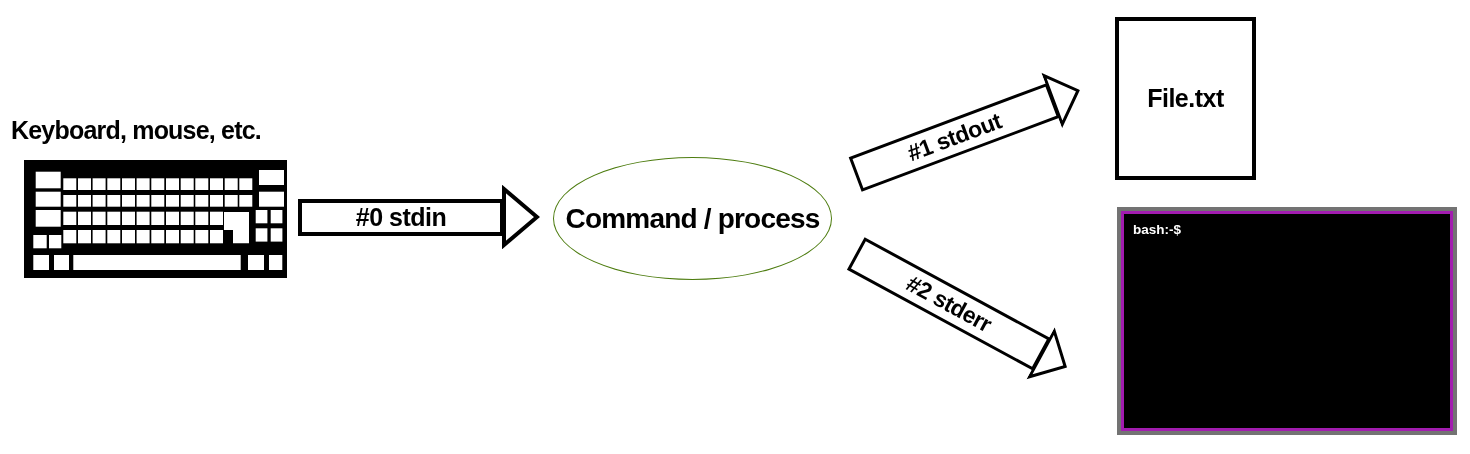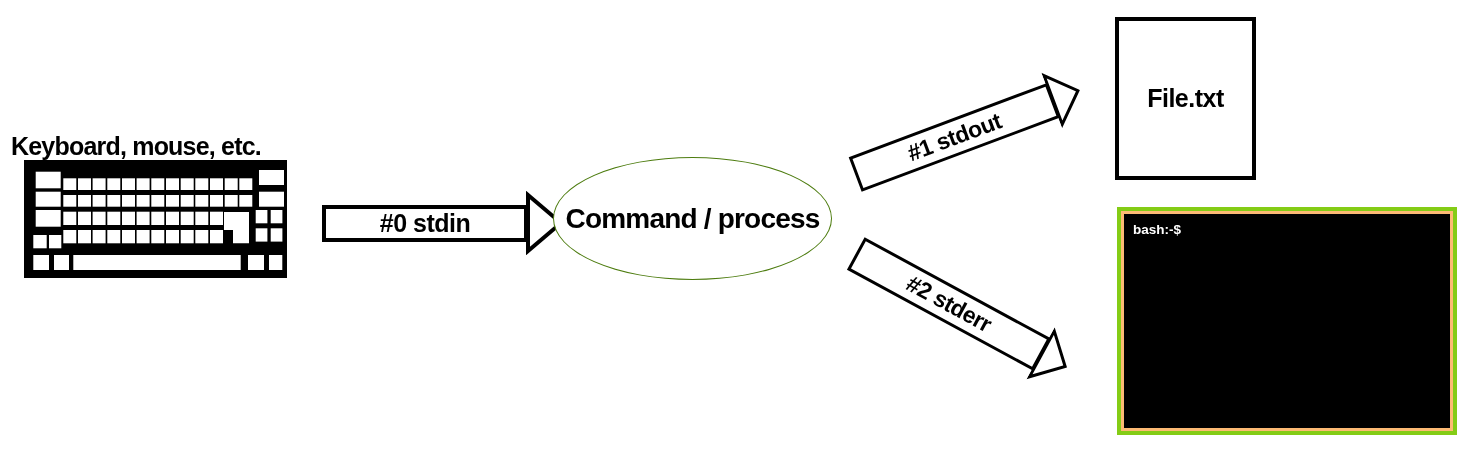--- a/index.html
+++ b/index.html
@@ -4,31 +4,31 @@
 <style>
   html,body { margin:0; padding:0; background:#ffffff; }
   .canvas {
     position:relative; width:1470px; height:454px; background:#ffffff;
     font-family:"Liberation Sans","DejaVu Sans",sans-serif; color:#000; overflow:hidden;
   }
   .abs { position:absolute; }
   .lbl { font-weight:bold; color:#000; white-space:nowrap; }
 
   
-  .kb-label { left:11px; top:132px; font-size:25px; letter-spacing:-0.8px; }
+  .kb-label { left:11px; top:116px; font-size:25px; letter-spacing:-0.8px; }
 
   
   .arrow { display:flex; align-items:center; }
   .arrow-body {
     background:#fff; border:4px solid #000; box-sizing:border-box;
     display:flex; align-items:center; justify-content:center;
   }
   .arrow-head { display:block; flex:0 0 auto; margin-left:-2px; }
 
-  .stdin-arrow { left:298px; top:191px; width:244px; height:64px;margin-left:24px; }
+  .stdin-arrow { left:298px; top:185px; width:244px; height:64px; }
   .stdin-arrow .arrow-body { width:206px; height:37px; }
   .stdin-arrow .lbl { font-size:25px; letter-spacing:-0.5px; }
 
   .rot-arrow { width:242px; height:62px; }
   .rot-arrow .arrow-body { width:212px; height:37px; border-width:3px; }
   .rot-arrow .lbl { font-size:23px; letter-spacing:-0.5px; }
   .stdout-arrow { left:855px; top:143px; transform:rotate(-20.5deg); transform-origin:0 50%; }
   .stderr-arrow { left:856px; top:222px; transform:rotate(28.5deg); transform-origin:0 50%; }
 
   
@@ -43,21 +43,21 @@
   .file-node {
     left:1115px; top:9px; width:141px; height:163px; box-sizing:border-box;
     border:4px solid #000; background:#fff;
     display:flex; align-items:center; justify-content:center;margin-top:8px;
   }
   .file-node .lbl { font-size:25px; letter-spacing:-0.5px; }
 
   
   .terminal {
     left:1117px; top:207px; width:340px; height:228px; box-sizing:border-box;
-    border:4px solid #84cc16; background:#fdba74; padding:3px;
+    border:4px solid #737373; background:#a21caf; padding:3px;
   }
   .terminal-screen { width:100%; height:100%; background:#000; box-sizing:border-box; padding:6px 0 0 9px; }
   .terminal-prompt { color:#fff; font-weight:bold; font-size:13.5px; letter-spacing:0; white-space:nowrap; }
 
   .keyboard-icon { left:24px; top:160px; }
 </style>
 </head>
 <body>
 
 <div class="canvas">

